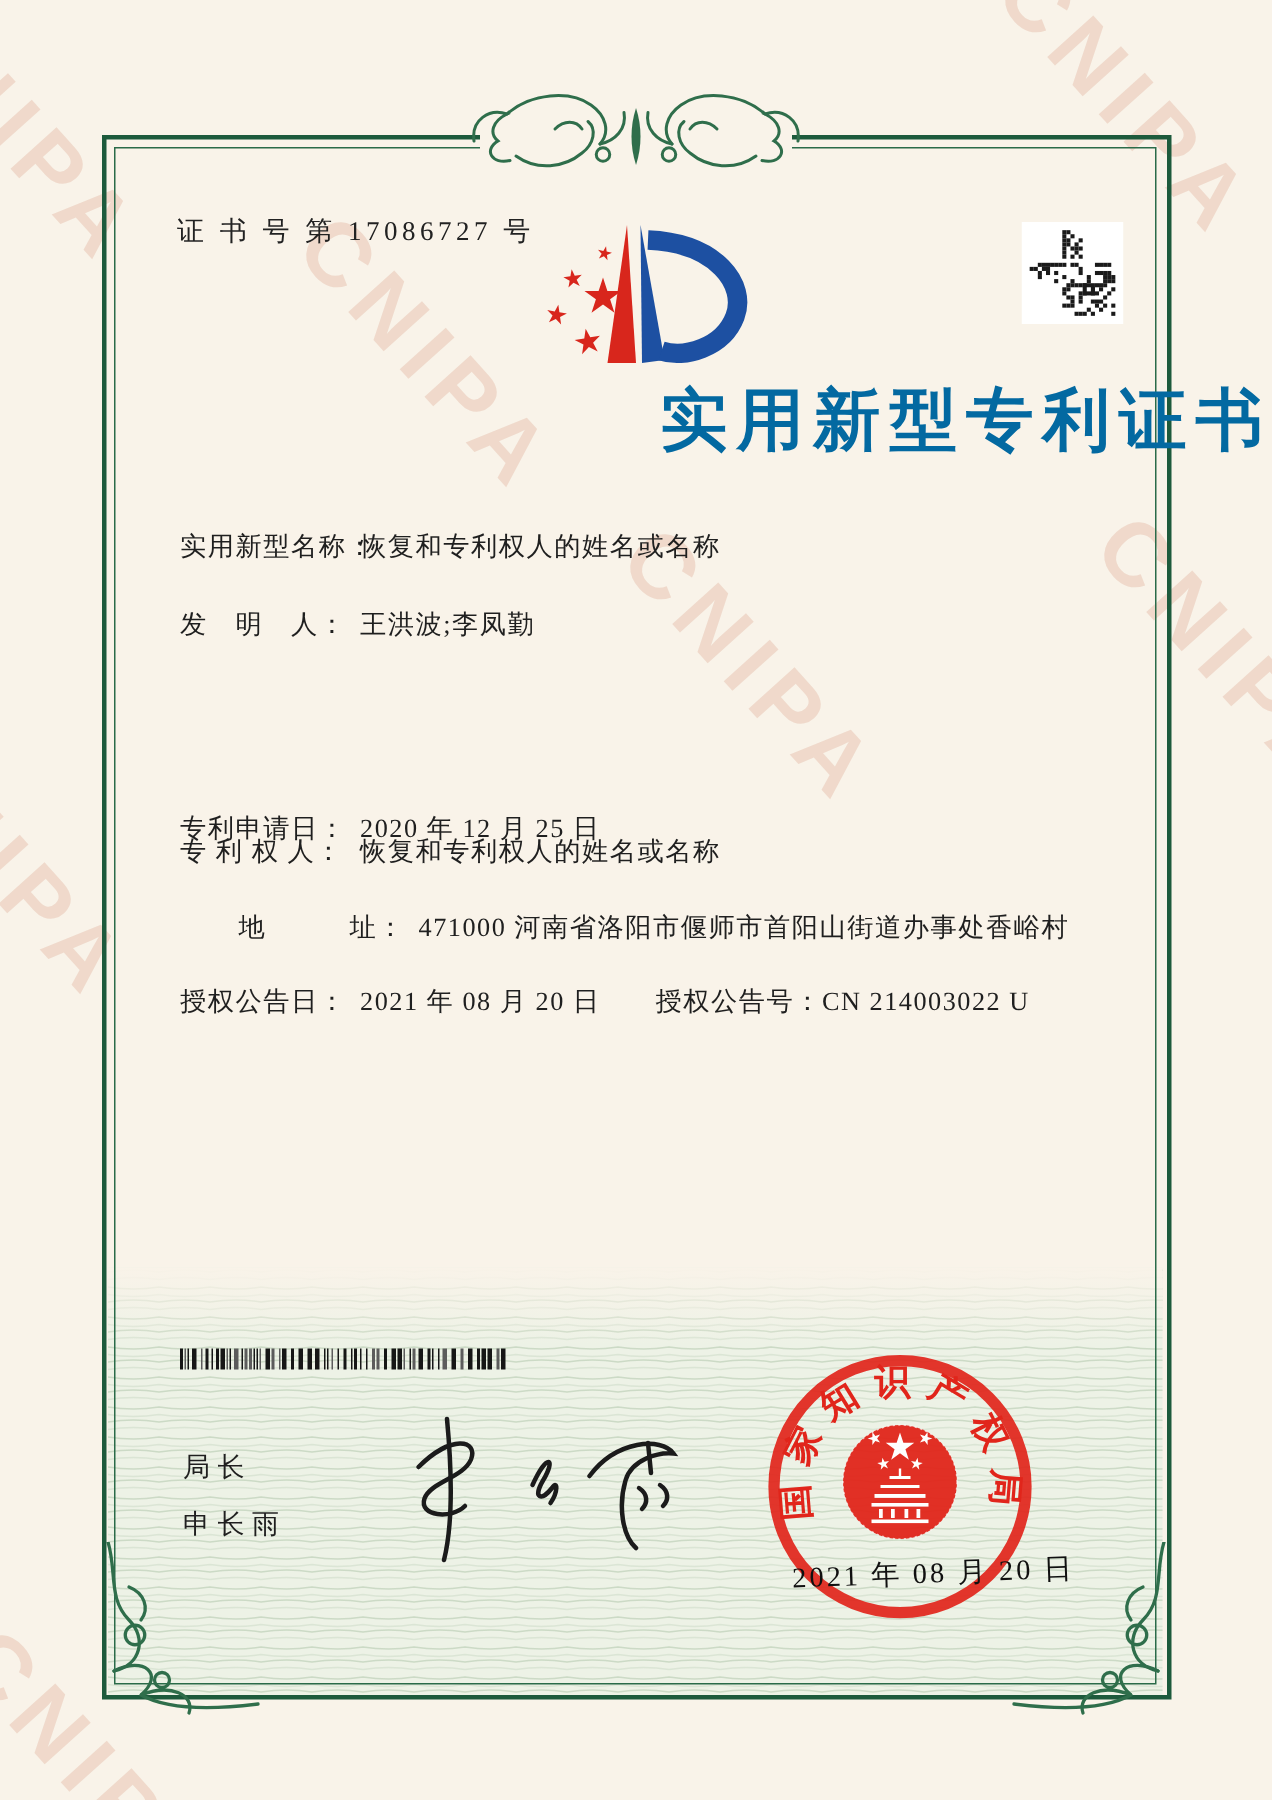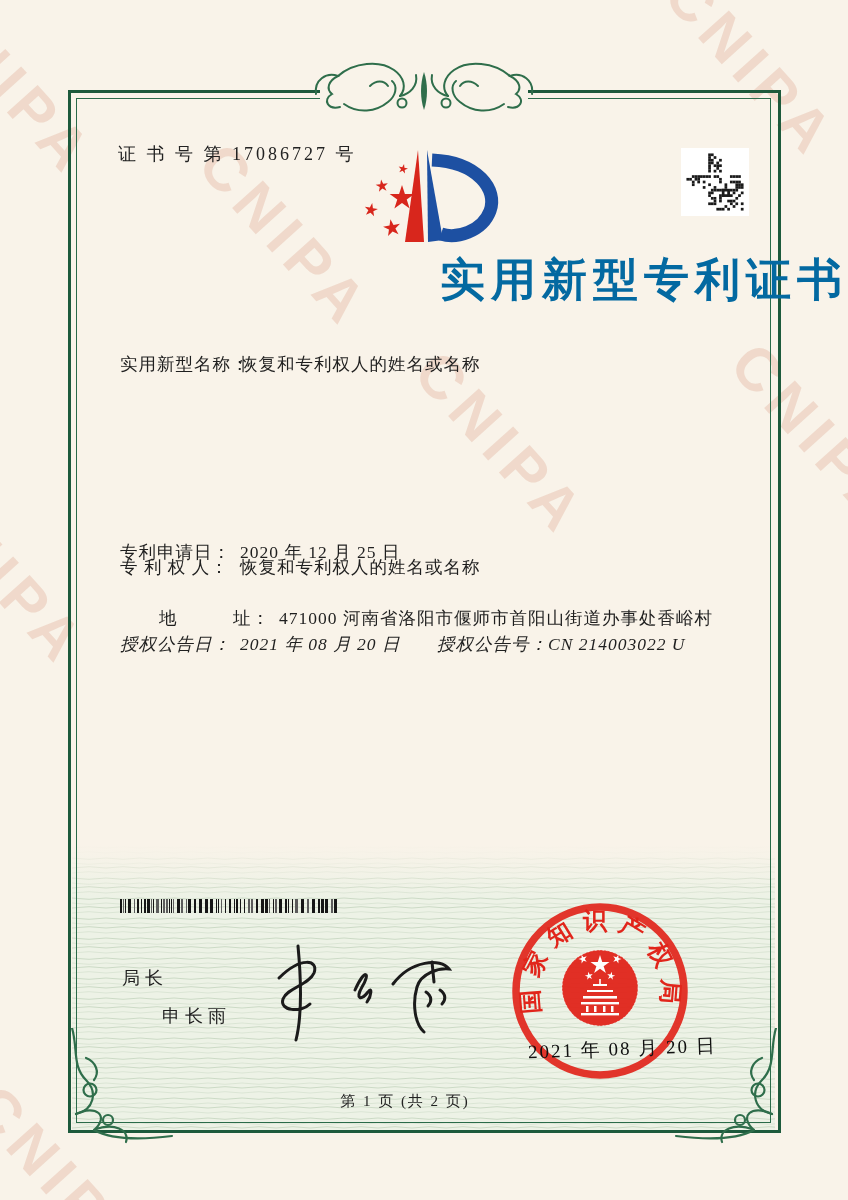--- a/index.html
+++ b/index.html
@@ -30,21 +30,21 @@
   .row{position:absolute;left:120px;width:640px;font-size:17.5px;white-space:nowrap;}
   .flabel{display:inline-block;width:120px;letter-spacing:1px;}
   .fvalue{letter-spacing:1px;}
   .fvalue.fixed{display:inline-block;width:197px;}
   .paras{position:absolute;left:120px;top:698px;width:614px;font-size:17px;
          line-height:1.78;color:#1c1c1c;text-align:justify;}
   .paras p{margin:0;text-indent:2em;}
   .barcode{position:absolute;left:120px;top:899px;width:217px;height:14px;}
   .barcode i{position:absolute;top:0;height:100%;}
   .director-title{position:absolute;left:122px;top:966px;font-size:18px;letter-spacing:5px;}
-  .director-name{position:absolute;left:122px;top:1004px;font-size:18px;letter-spacing:5px;margin-left:40px;}
+  .director-name{position:absolute;left:122px;top:1004px;font-size:18px;letter-spacing:5px;}
   .signature{position:absolute;left:243px;top:938px;}
   .seal{position:absolute;left:505px;top:896px;}
   .seal-date{position:absolute;left:528px;top:1036px;font-size:19px;letter-spacing:2px;
              color:#101010;transform:rotate(-2deg);white-space:nowrap;}
   .page-info{position:absolute;left:0;top:1092px;width:810px;text-align:center;
              font-size:15px;letter-spacing:2px;color:#222;}
   .note-box{position:absolute;left:326px;top:1136px;width:160px;height:34px;background:#fffdf6;
             display:flex;align-items:center;justify-content:center;font-size:15px;
             letter-spacing:2px;color:#1c1c1c;}
 </style>
@@ -289,30 +289,33 @@
           <rect x="15" y="15" width="3" height="3"></rect>
           <rect x="16" y="16" width="1" height="1" fill="#fff"></rect>
         </g>
     </svg>
 
     <div class="title">实用新型专利证书</div>
 
     <div class="row" style="top:352px;">
       <span class="flabel">实用新型名称：</span><span class="fvalue">恢复和专利权人的姓名或名称</span>
     </div>
+    <div class="row" style="top:404px;">
+      <span class="flabel">发　明　人：</span><span class="fvalue">王洪波;李凤勤</span>
+    </div>
     <div class="row" style="top:504px;margin-top:36px;">
       <span class="flabel">专利申请日：</span><span class="fvalue">2020 年 12 月 25 日</span>
     </div>
     <div class="row" style="top:555px;">
       <span class="flabel">专 利 权 人：</span><span class="fvalue">恢复和专利权人的姓名或名称</span>
     </div>
     <div class="row" style="top:606px;margin-left:39px;">
       <span class="flabel">地　　　址：</span><span class="fvalue">471000 河南省洛阳市偃师市首阳山街道办事处香峪村</span>
     </div>
-    <div class="row" style="top:632px;font-style:italic;">
+    <div class="row" style="top:655px;">
       <span class="flabel">授权公告日：</span><span class="fvalue fixed">2021 年 08 月 20 日</span><span class="flabel" style="width:auto;">授权公告号：</span><span class="fvalue">CN 214003022 U</span>
     </div>
 
 
     <div class="barcode" id="barcode">
         <i style="left:0px;width:2px;background:#161616"></i>
         <i style="left:3px;width:1px;background:#5c5c5c"></i>
         <i style="left:5px;width:1px;background:#161616"></i>
         <i style="left:8px;width:3px;background:#161616"></i>
         <i style="left:14px;width:1px;background:#5c5c5c"></i>
@@ -409,16 +412,15 @@
           <rect x="81" y="110" width="2.5" height="6"></rect>
           <rect x="89" y="110" width="2.5" height="6"></rect>
           <rect x="98" y="110" width="2.5" height="6"></rect>
           <rect x="106" y="110" width="2.5" height="6"></rect>
           <rect x="76" y="117" width="38" height="2.4"></rect>
         </g>
       </g>
     </svg>
     <div class="seal-date">2021 年 08 月 20 日</div>
 
-    <div class="page-info">第 1 页 (共 2 页)</div>
   </div>
 
 </div>
 
 </body></html>

